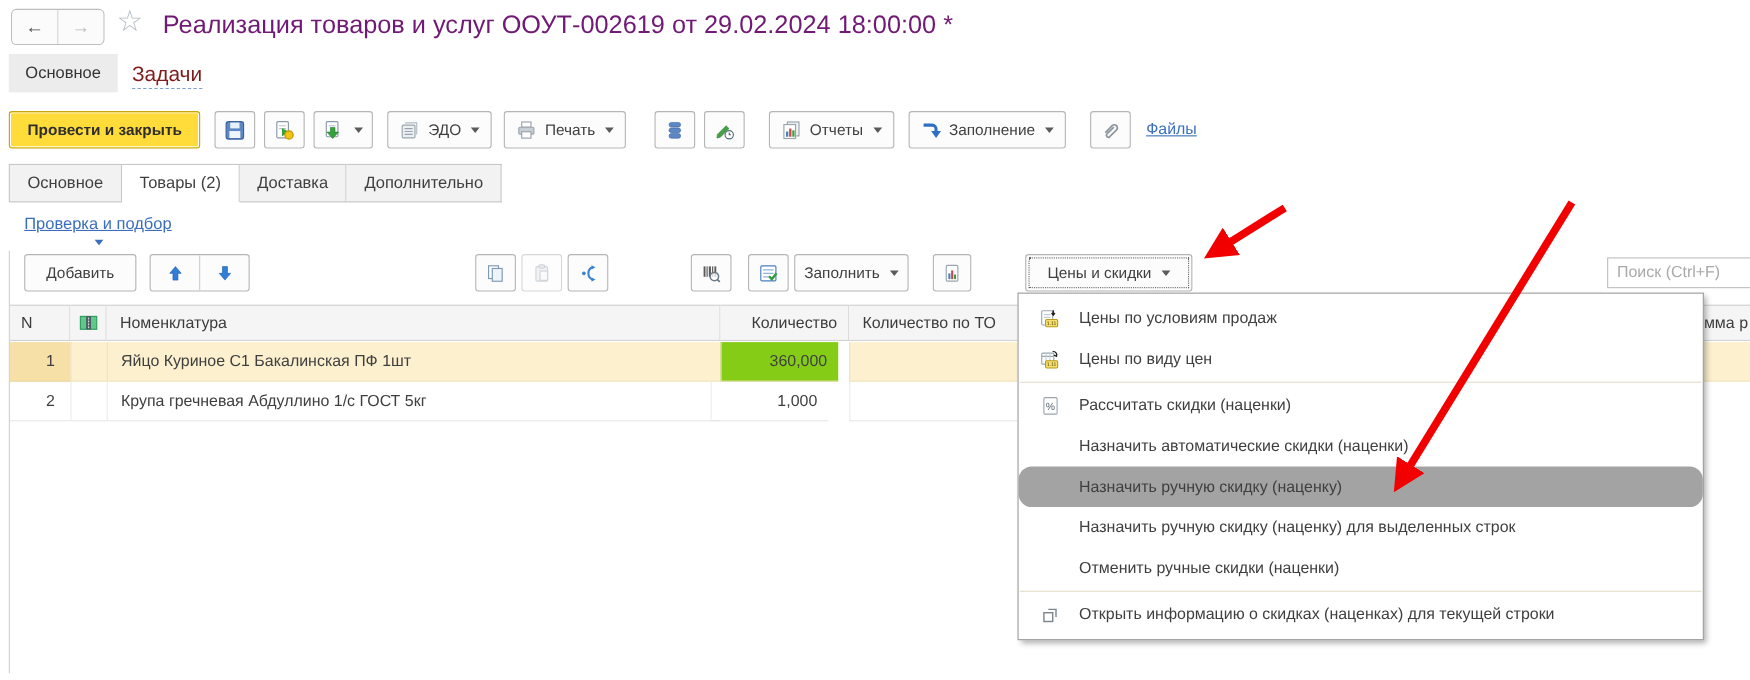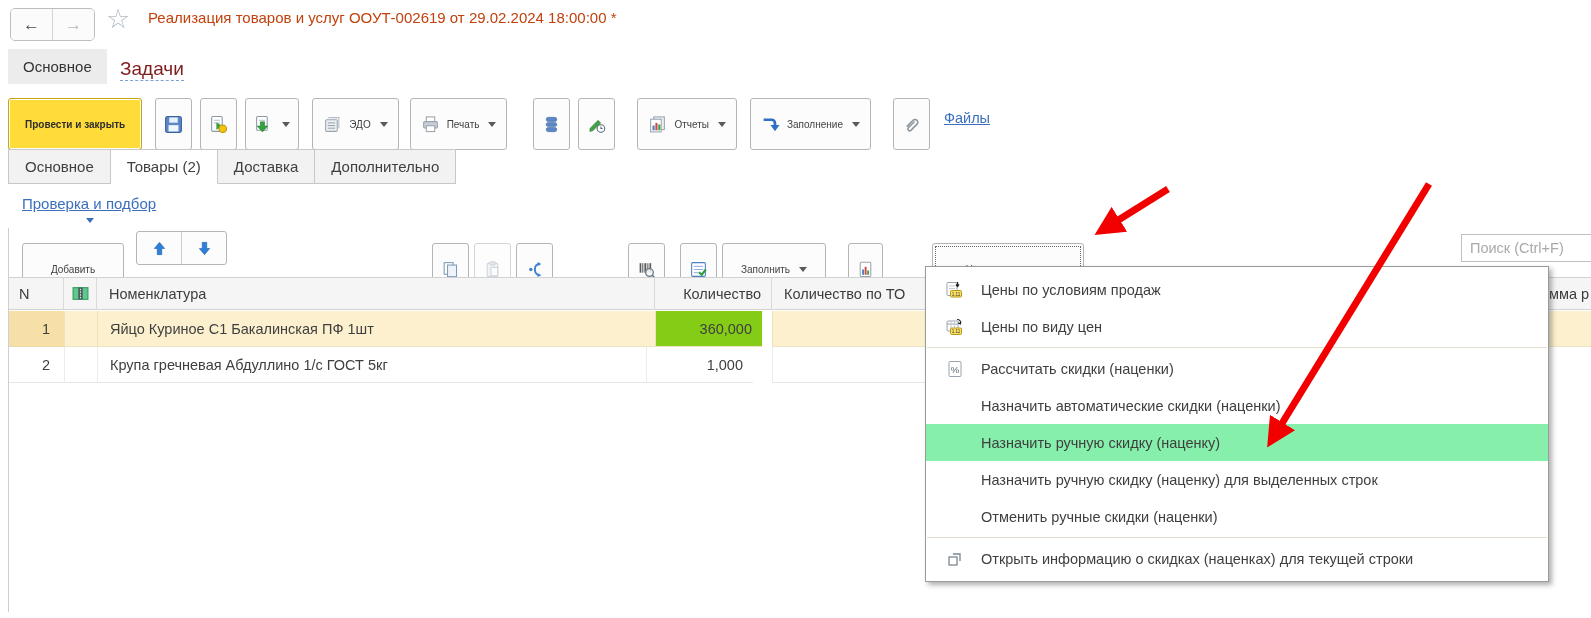--- a/index.html
+++ b/index.html
@@ -4,31 +4,31 @@
 <style>
   html,body{margin:0;padding:0;background:#fff;}
   .page{position:relative;width:1591px;height:618px;overflow:hidden;
         font-family:"Liberation Sans",sans-serif;color:#3f3f3f;background:#fff;}
   
   .navgroup{position:absolute;left:10px;top:8px;display:flex;border:1px solid #bdbdbd;border-radius:5px;overflow:hidden;background:#fdfdfd;}
   .navbtn{width:41px;height:31px;display:flex;align-items:center;justify-content:center;font-size:17px;background:#fbfbfb;}
   .navbtn+.navbtn{border-left:1px solid #d5d5d5;}
   .nav-back{color:#4a4a4a;} .nav-fwd{color:#b9b9b9;}
   .star{position:absolute;left:106px;top:6px;font-size:27px;color:#b3bcc6;line-height:1;cursor:default;}
-  .title{position:absolute;left:148px;top:9px;font-size:15px;color:#c2410c;white-space:nowrap;}
+  .title{position:absolute;left:148px;top:9px;font-size:23px;color:#701a75;white-space:nowrap;}
   
   .viewtab-active{position:absolute;left:8px;top:49px;background:#ececec;color:#333;
                   padding:9px 15px;font-size:15px;}
   .viewtab-link{position:absolute;left:120px;top:58px;color:#7f1d1d;font-size:19px;
                 text-decoration:none;border-bottom:1px dashed #7d9fd0;cursor:pointer;}
   
   .cmdbar{position:absolute;left:8px;top:100px;display:flex;align-items:center;height:36px;}
-  .btn{display:inline-flex;align-items:center;justify-content:center;gap:7px;height:52px;
+  .btn{display:inline-flex;align-items:center;justify-content:center;gap:7px;height:34px;
        background:#fcfcfc;border:1px solid #b5b5b5;border-radius:3px;padding:0 10px;
-       font-size:10px;color:#3f3f3f;box-sizing:border-box;cursor:pointer;margin-top:12px;}
+       font-size:14px;color:#3f3f3f;box-sizing:border-box;cursor:pointer;}
   .btn-primary{background:#FFDC3A;border:1px solid #c9a40a;font-weight:bold;color:#2e2e2e;
                padding:0 16px;box-shadow:0 0 0 1px #fff inset;}
   .iconbtn{width:37px;padding:0;}
   .caret{width:0;height:0;border-left:4px solid transparent;border-right:4px solid transparent;border-top:5px solid #5a5a5a;margin-left:2px;}
   .linkcaret{border-top-color:#3b6fbd;}
   .cmdlink{color:#3b6fbd;font-size:14.5px;text-decoration:underline;cursor:pointer;}
   
   .doctabs{position:absolute;left:8px;top:149px;display:flex;font-size:15px;}
   .dtab{padding:8px 16px;background:#f2f2f2;border:1px solid #c8c8c8;border-left:none;cursor:pointer;}
   .dtab:first-child{border-left:1px solid #c8c8c8;}
@@ -51,21 +51,21 @@
          border-bottom:1px solid #d2d2d2;box-sizing:border-box;display:flex;align-items:center;
          font-size:14.5px;color:#3c3c3c;overflow:hidden;}
   .cell-line{border-right:1px solid #d9d9d9;}
   .trow{position:absolute;height:36px;display:flex;align-items:center;font-size:14.5px;overflow:hidden;box-sizing:border-box;}
   .num{justify-content:flex-end;display:flex;}
   
   .menu{position:absolute;left:925px;top:266px;width:622px;background:#fff;border:1px solid #9b9b9b;
         box-shadow:3px 3px 5px rgba(80,80,80,.45);padding:4px 0;z-index:40;}
   .mitem{display:flex;align-items:center;height:37px;font-size:14.5px;color:#3f3f3f;cursor:pointer;}
   .mitem .micon{width:20px;margin:0 16px 0 19px;display:flex;align-items:center;justify-content:center;flex:0 0 20px;}
-  .mitem.hl{background:#86efac;}
+  .mitem.hl{background:#a3a3a3;border-radius:12px;}
   .msep{border-top:1px solid #e3decb;margin:2px 1px;}
   
   .arrows{position:absolute;left:0;top:0;z-index:60;pointer-events:none;}
   svg{display:block;}
 </style>
 </head>
 <body>
 
 <div class="page">
 

